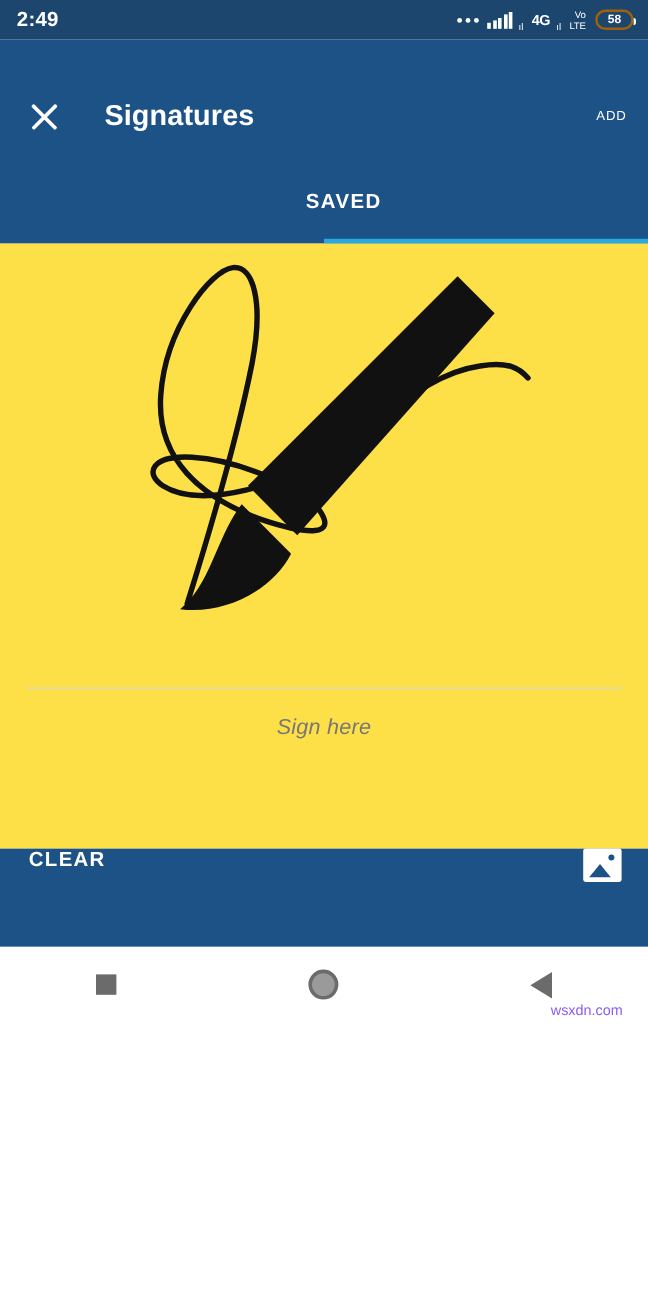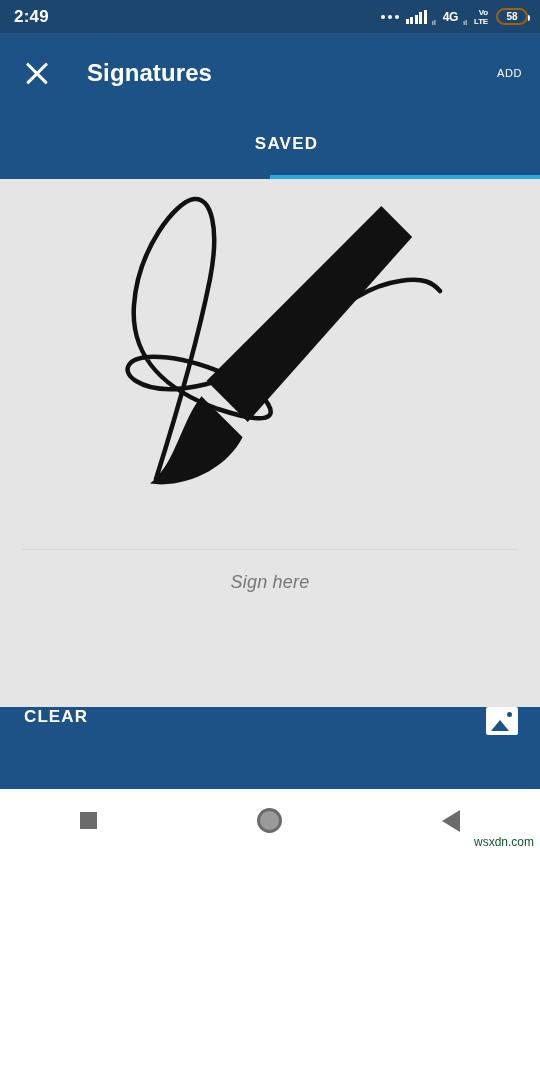--- a/index.html
+++ b/index.html
@@ -68,21 +68,21 @@
   }
   .net-label {
     font-size: 12px;
     font-weight: bold;
     letter-spacing: -0.3px;
   }
   .volte {
     font-size: 8px;
     line-height: 9px;
     text-align: right;
-    font-weight: bold;
+    font-weight: normal;
     letter-spacing: -0.2px;
   }
   .battery {
     width: 32px; height: 17px;
     border: 2px solid #a16207;
     border-radius: 9px;
     position: relative;
     display: flex;
     align-items: center;
     justify-content: center;
@@ -102,20 +102,21 @@
   .appbar {
     background: #1d5286;
     color: #ffffff;
     flex: none;
   }
   .appbar-top {
     height: 80px;
     display: flex;
     align-items: center;
     padding: 0 18px 0 20px;
+    margin-top: 24px;
   }
   .close-btn {
     width: 34px; height: 34px;
     position: relative;
     flex: none;
     cursor: pointer;
   }
   .close-btn:before, .close-btn:after {
     content: "";
     position: absolute;
@@ -161,21 +162,21 @@
     height: 4px;
     display: flex;
   }
   .tab-underline div { flex: 1; }
   .tab-underline .on { background: #2aa9e0; }
   .tab-underline .off { background: transparent; }
 
   
   .canvas-area {
     flex: 1;
-    background: #e5e5e5;
+    background: #fde047;
     position: relative;
     display: flex;
     flex-direction: column;
   }
   .sign-pad {
     position: relative;
     height: 370px;
     margin: 0 18px;
   }
   .sign-pad svg { display: block; width: 100%; height: 100%; }
@@ -266,24 +267,24 @@
   }
   .nav-back {
     width: 0; height: 0;
     border-top: 11px solid transparent;
     border-bottom: 11px solid transparent;
     border-right: 18px solid #6b6b6b;
     cursor: pointer;
   }
   .watermark {
     position: absolute;
-    right: 6px;
+    right: 21px;
     bottom: 3px;
     font-size: 12px;
-    color: #14532d;
+    color: #8b5cf6;
   }
 </style>
 </head>
 <body>
 
 <div class="phone">
 
   <div class="status-bar">
     <div class="status-time">2:49</div>
     <div class="status-right">

